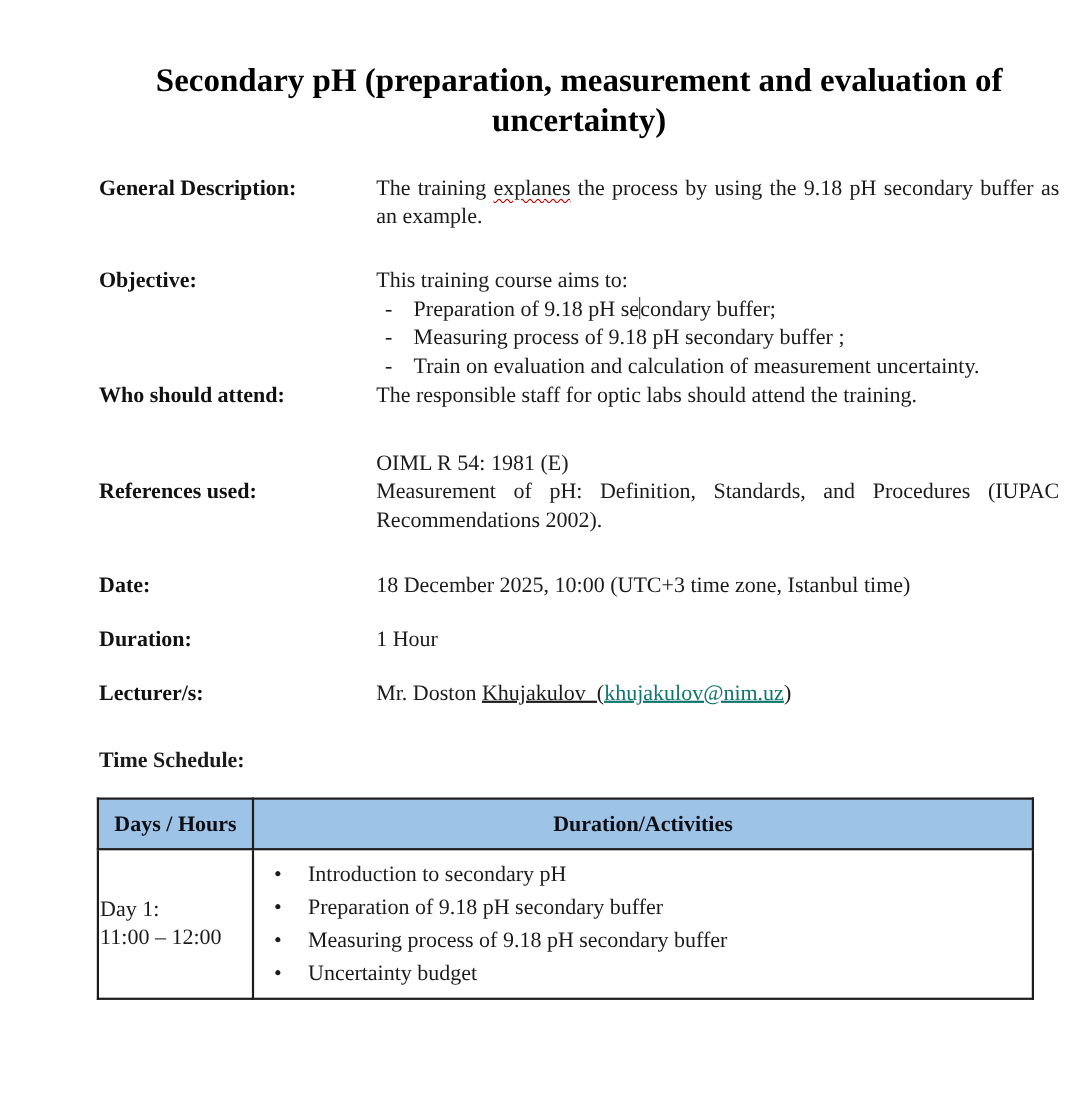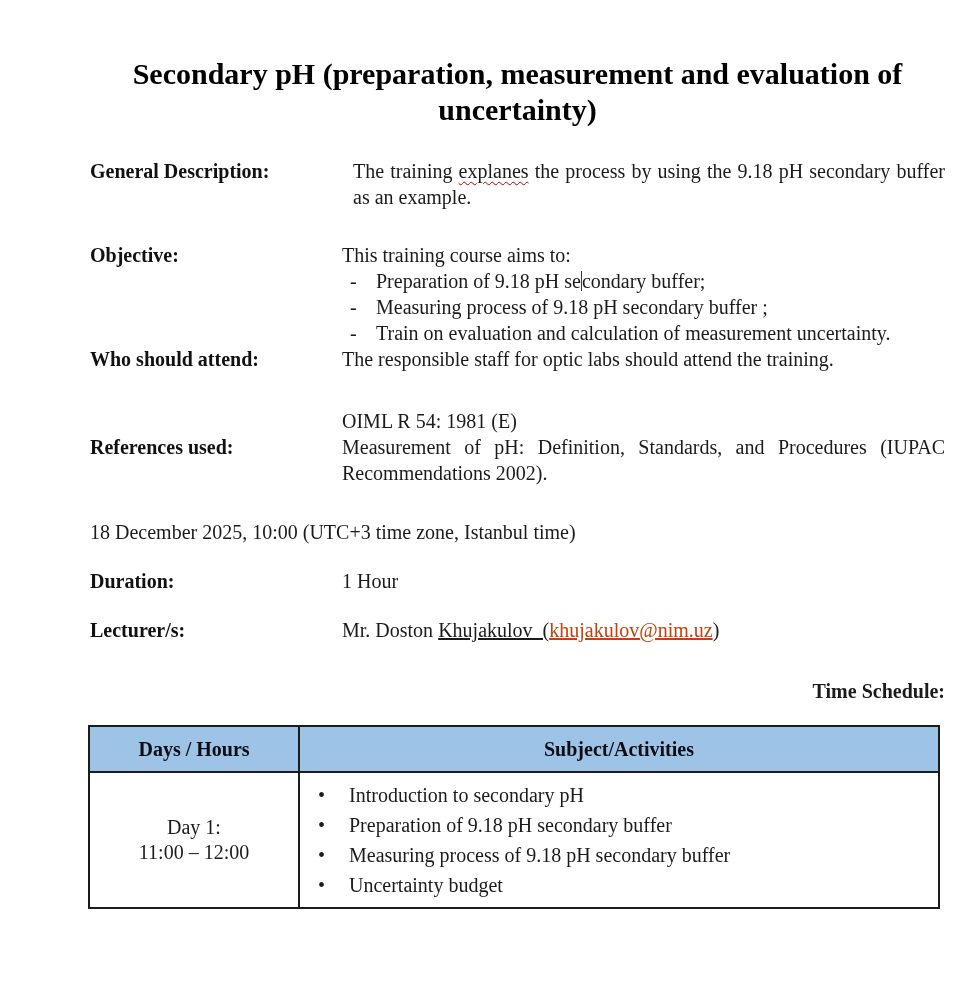--- a/index.html
+++ b/index.html
@@ -8,83 +8,83 @@
     width: 978px; height: 1000px;
     font-family: "Liberation Serif", "DejaVu Serif", serif;
     color: #1b1b1b;
   }
   .page {
     position: relative;
     width: 978px; height: 1000px;
     background: #ffffff;
     overflow: hidden;
     padding-left: 90px;
-    padding-right: 33px;
+    padding-right: 15px;
   }
   .doc-title {
     margin: 0;
     padding-top: 56px;
     font-size: 30px;
     line-height: 36px;
     font-weight: bold;
     text-align: center;
     color: #000000;
   }
   .row { display: flex; font-size: 20px; line-height: 26px; }
   .label { width: 252px; flex: none; font-weight: bold; color: #111; }
   .value { flex: 1; }
   .justify { text-align: justify; }
   .pre { white-space: pre-wrap; }
 
-  #row-gendesc   { margin-top: 30px; gap: 11px; }
+  #row-gendesc   { margin-top: 30px; }
   #row-objective { margin-top: 32px; }
   #row-who       { }
   #row-refs      { margin-top: 36px; align-items: center; }
   #row-date      { margin-top: 33px; }
   #row-duration  { margin-top: 23px; }
   #row-lecturer  { margin-top: 23px; }
-  #sched-heading { margin-top: 35px; font-size: 20px; line-height: 26px; font-weight: bold; text-align: right; }
+  #sched-heading { margin-top: 35px; font-size: 20px; line-height: 26px; font-weight: bold; }
 
   .misspelled {
     text-decoration: underline wavy #C00000 1px;
     text-underline-offset: 3px;
     margin-top: 42px;
   }
   .caret {
     display: inline-block;
     width: 0;
     border-left: 1.4px solid #3c3c3c;
     height: 20px;
     vertical-align: -3px;
   }
   .obj-item { display: flex; padding-left: 8px; white-space: nowrap; }
   .obj-marker { width: 26px; flex: none; }
 
   .underl { text-decoration: underline; white-space: pre-wrap; color: #1b1b1b; }
-  .email-link { color: #c2410c; text-decoration: underline; cursor: pointer; }
+  .email-link { color: #0f766e; text-decoration: underline; cursor: pointer; }
 
   table.schedule {
     border-collapse: collapse;
     width: 852px;
     margin-left: -2px;
     margin-top: 21px;
     table-layout: fixed;
   }
   .schedule th, .schedule td { border: 2px solid #1c1c1c; }
   .schedule th {
     background: #9DC3E6;
     font-size: 20px;
     font-weight: bold;
     height: 46px;
     text-align: center;
     color: #0d0d14;
   }
-  th.col-day { width: 210px; }
+  th.col-day { width: 141px; }
   td.day-cell {
-    text-align: center;
+    text-align: left;
     vertical-align: middle;
     font-size: 20px;
     line-height: 25px;
     white-space: nowrap;
     height: 122px;
   }
   td.act-cell { padding: 7px 10px 7px 18px; vertical-align: middle; }
   .act-item { display: flex; font-size: 20px; line-height: 30px; white-space: nowrap; }
   .act-bullet { width: 31px; flex: none; }
 </style>
@@ -126,40 +126,41 @@
 
   <div class="row" id="row-refs">
     <div class="label">References used:</div>
     <div class="value">
       <div>OIML R 54: 1981 (E)</div>
       <div class="justify">Measurement of pH: Definition, Standards, and Procedures (IUPAC Recommendations 2002).</div>
     </div>
   </div>
 
   <div class="row" id="row-date">
+    <div class="label">Date:</div>
     <div class="value">18 December 2025, 10:00 (UTC+3 time zone, Istanbul time)</div>
   </div>
 
   <div class="row" id="row-duration">
     <div class="label">Duration:</div>
     <div class="value">1 Hour</div>
   </div>
 
   <div class="row" id="row-lecturer">
     <div class="label">Lecturer/s:</div>
     <div class="value"><span class="pre">Mr. Doston </span><span class="underl">Khujakulov  (</span><a class="email-link">khujakulov@nim.uz</a><span>)</span></div>
   </div>
 
   <div id="sched-heading">Time Schedule:</div>
 
   <table class="schedule">
     <thead>
       <tr>
         <th class="col-day">Days / Hours</th>
-        <th>Subject/Activities</th>
+        <th>Duration/Activities</th>
       </tr>
     </thead>
     <tbody>
       <tr>
         <td class="day-cell">
           <div>Day 1:</div>
           <div>11:00 – 12:00</div>
         </td>
         <td class="act-cell">
           <div class="act-item">

